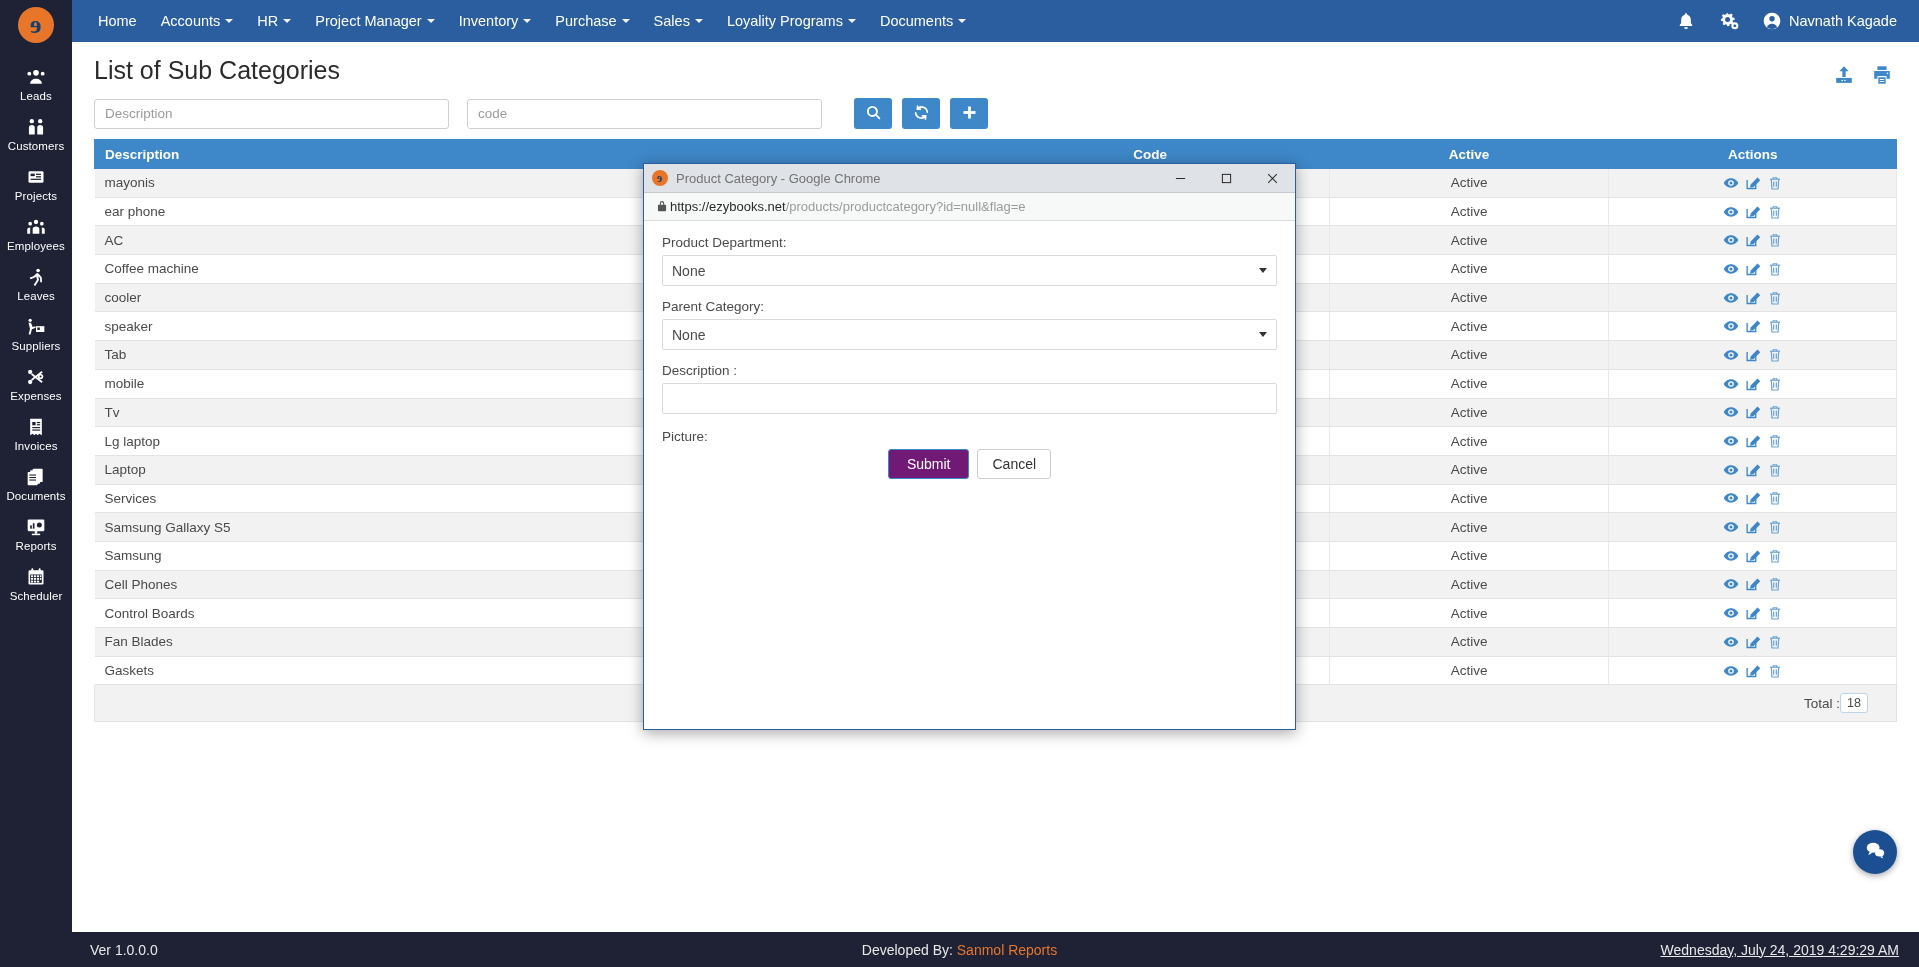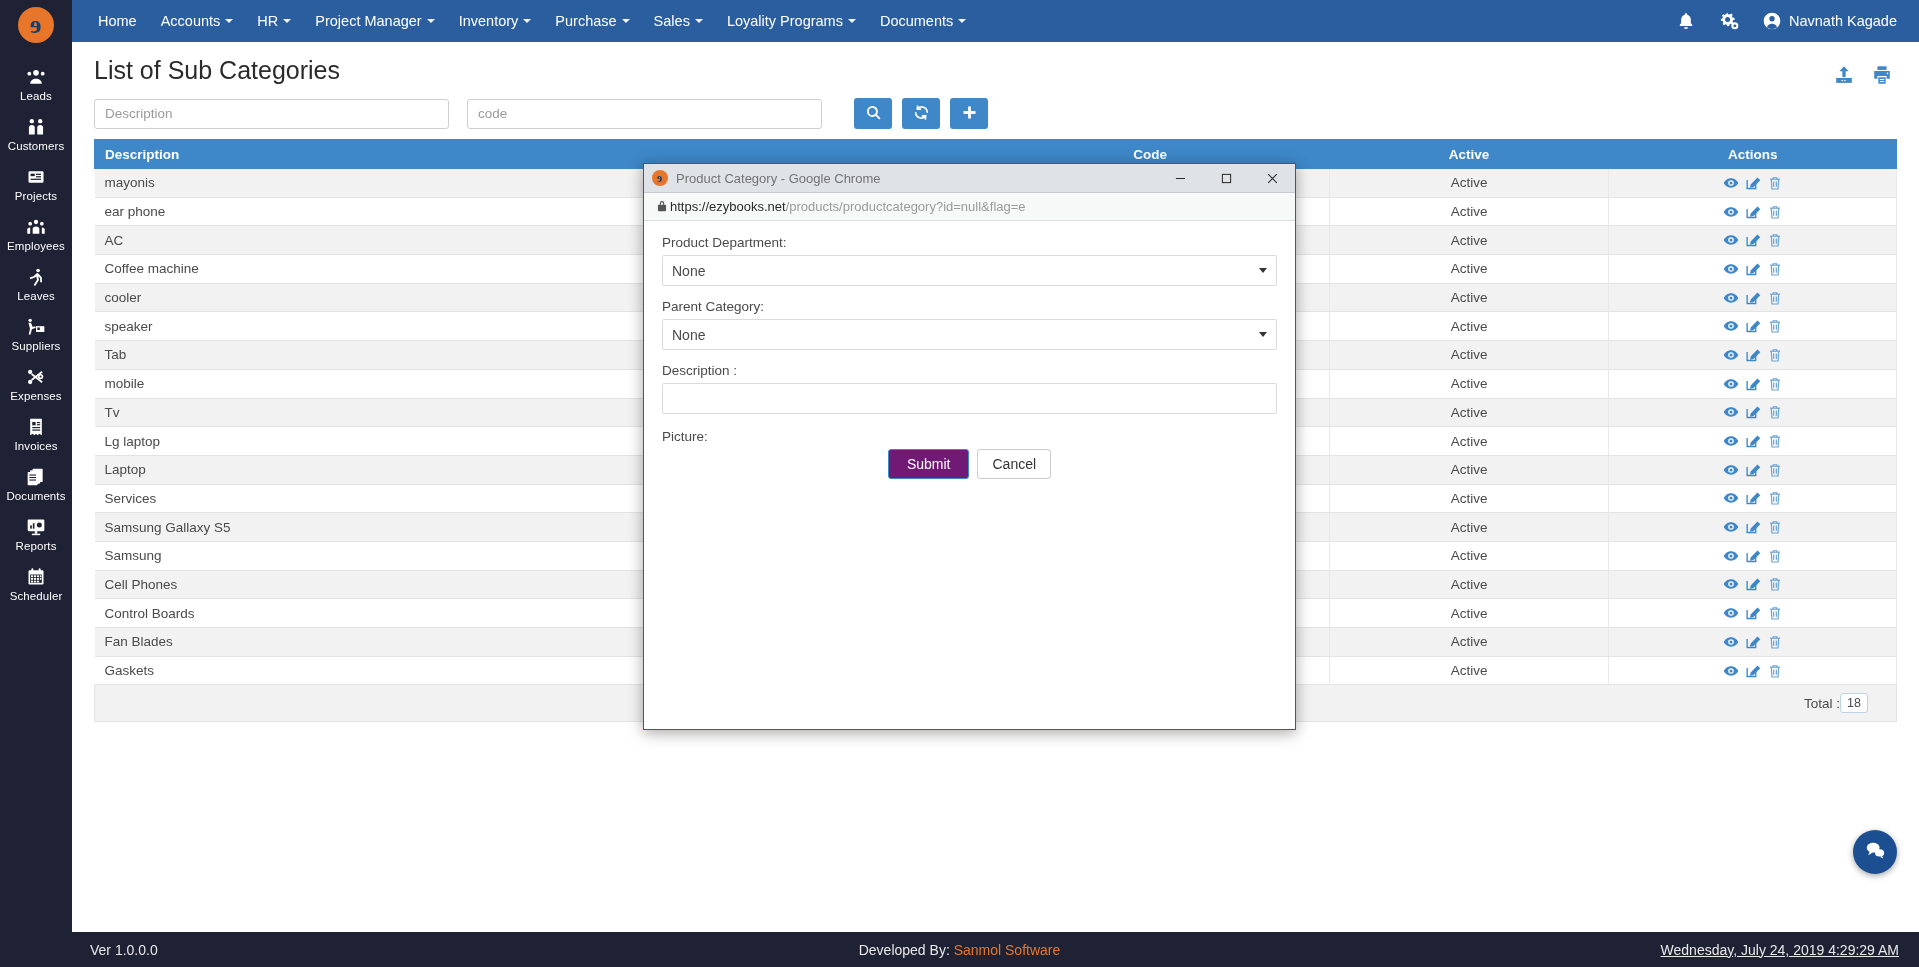--- a/index.html
+++ b/index.html
@@ -1157,18 +1157,18 @@
         <button class="btn-submit">Submit</button>
         <button class="btn-cancel">Cancel</button>
       </div>
     </div>
   </div>
 
   <div class="footer">
     <span class="f-left">Ver 1.0.0.0</span>
     <span class="f-center">
       <span class="dev">Developed By:</span>
-      <span class="brand">Sanmol Software</span>
+      <span class="brand">Sanmol Reports</span>
     </span>
     <span class="f-right">Wednesday, July 24, 2019 4:29:29 AM</span>
   </div>
 
 </div>
 
 </body></html>

